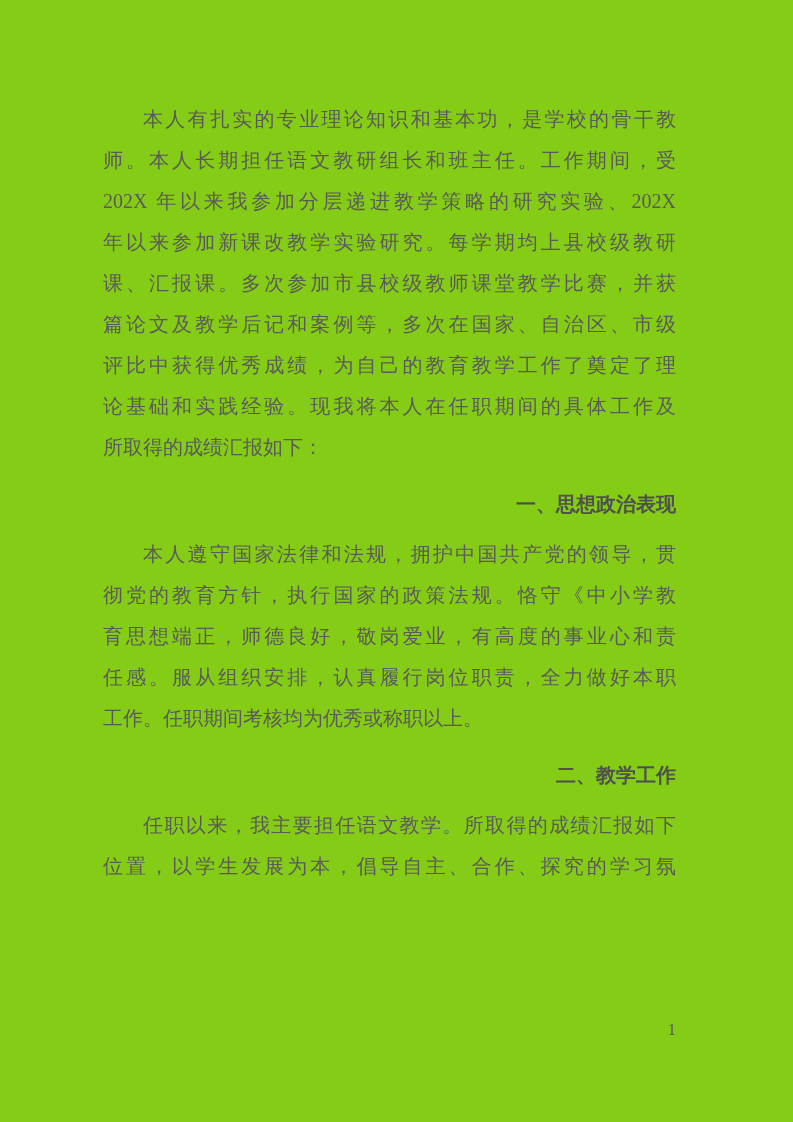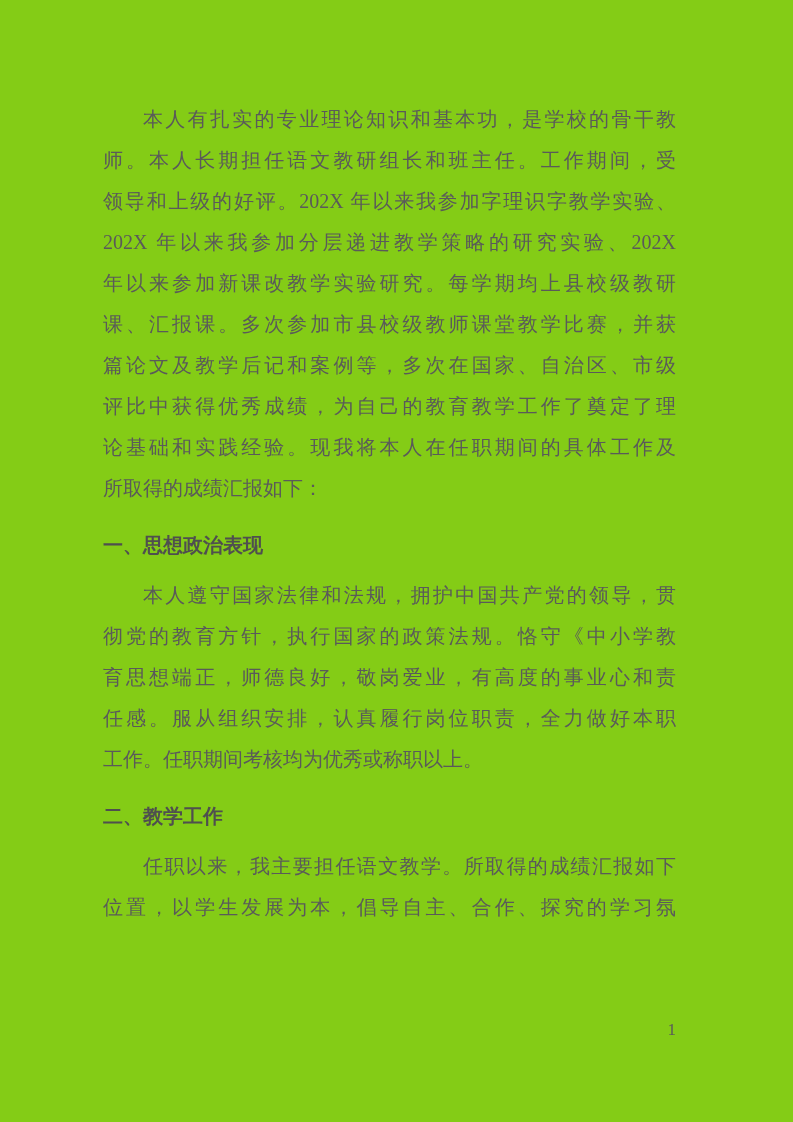--- a/index.html
+++ b/index.html
@@ -41,41 +41,41 @@
   .line.last {
     text-align-last: left;
   }
   .heading {
     height: 41px;
     line-height: 41px;
     margin: 16px 0 9px 0;
     font-weight: bold;
     color: #4f4f4f;
     overflow: hidden;
+    text-align: right;
   }
   .page-footer {
     position: absolute;
     left: 103px;
     top: 1020px;
     width: 573px;
     text-align: right;
     font-size: 17px;
     color: #5a5a5a;
     line-height: 20px;
   }
 </style>
 </head>
 <body>
 
 <div class="page">
   <div class="doc-body">
       <div class="paragraph">
         <div class="line indent">本人有扎实的专业理论知识和基本功，是学校的骨干教</div>
         <div class="line">师。本人长期担任语文教研组长和班主任。工作期间，受</div>
-        <div class="line">领导和上级的好评。202X 年以来我参加字理识字教学实验、</div>
         <div class="line">202X 年以来我参加分层递进教学策略的研究实验、202X</div>
         <div class="line">年以来参加新课改教学实验研究。每学期均上县校级教研</div>
         <div class="line">课、汇报课。多次参加市县校级教师课堂教学比赛，并获</div>
         <div class="line">篇论文及教学后记和案例等，多次在国家、自治区、市级</div>
         <div class="line">评比中获得优秀成绩，为自己的教育教学工作了奠定了理</div>
         <div class="line">论基础和实践经验。现我将本人在任职期间的具体工作及</div>
         <div class="line last">所取得的成绩汇报如下：</div>
       </div>
       <div class="heading">一、思想政治表现</div>
       <div class="paragraph">

